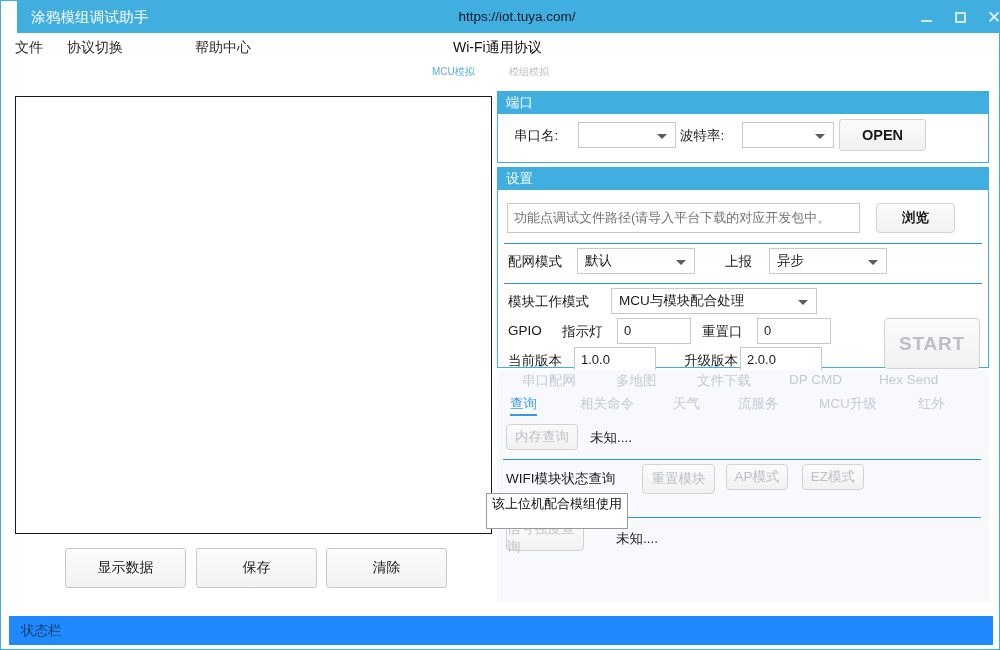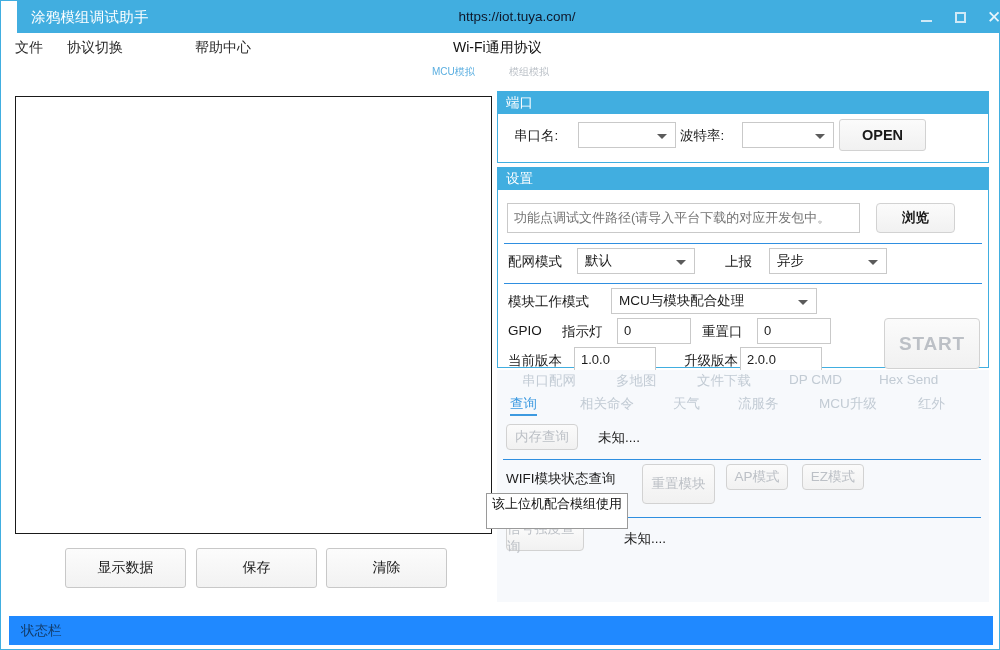--- a/index.html
+++ b/index.html
@@ -285,21 +285,20 @@
     left: 6px;
     width: 478px;
     height: 1px;
     background: #2f8fe0;
   }
   .qval {
     position: absolute;
     font-size: 13.5px;
     color: #1a1a1a;
     white-space: nowrap;
-    margin-left: 8px;
   }
   .clipper {
     position: absolute;
     overflow: hidden;
   }
 
   
   .tooltip {
     position: absolute;
     left: 485px; top: 492px;
@@ -446,21 +445,21 @@
       <div class="tab" style="left:176px; top:25px;">天气</div>
       <div class="tab" style="left:241px; top:25px;">流服务</div>
       <div class="tab" style="left:322px; top:25px;">MCU升级</div>
       <div class="tab" style="left:421px; top:25px;">红外</div>
 
       <div class="abtn disabled" style="left:9px; top:54px; width:72px; height:26px;">内存查询</div>
       <div class="qval" style="left:93px; top:59px;">未知....</div>
       <div class="qrow-line" style="top:89px;"></div>
 
       <div class="lbl" style="left:9px; top:100px;">WIFI模块状态查询</div>
-      <div class="abtn disabled" style="left:145px; top:94px; width:73px; height:40px;text-align:center;">重置模块</div>
+      <div class="abtn disabled" style="left:145px; top:94px; width:73px; height:30px;text-align:center;">重置模块</div>
       <div class="abtn disabled" style="left:229px; top:94px; width:62px; height:26px;">AP模式</div>
       <div class="abtn disabled" style="left:305px; top:94px; width:62px; height:26px;">EZ模式</div>
 
       <div class="clipper" style="left:9px; top:126px; width:200px; height:16px;">
         <div class="qval" style="left:0; top:-3px;">未知</div>
       </div>
       <div class="qrow-line" style="top:147px;"></div>
 
       <div class="abtn disabled" style="left:9px; top:155px; width:78px; height:26px;">信号强度查询</div>
       <div class="qval" style="left:119px; top:160px;">未知....</div>

